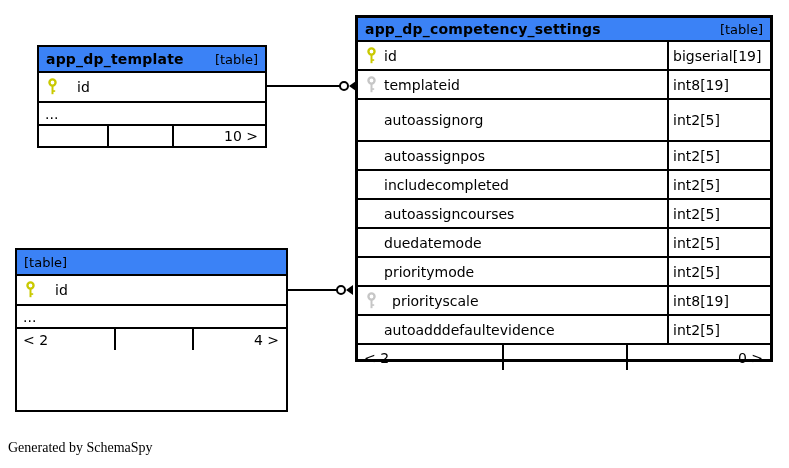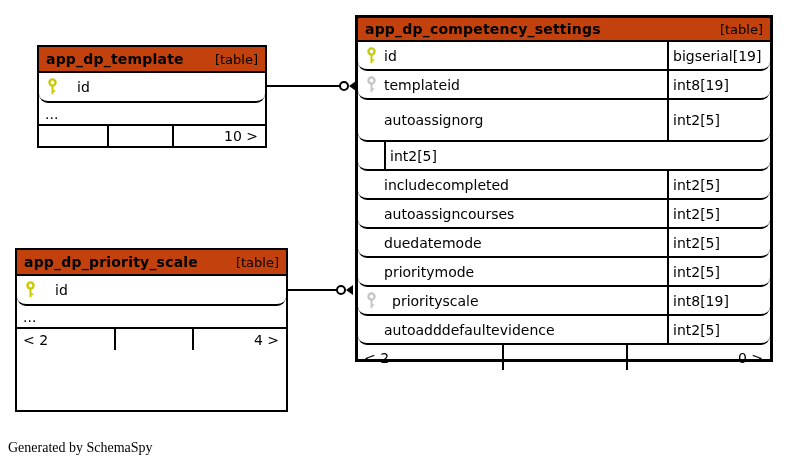--- a/index.html
+++ b/index.html
@@ -5,25 +5,25 @@
   html,body { margin:0; padding:0; background:#ffffff; }
   #canvas {
     position:relative; width:789px; height:468px; background:#ffffff;
     font-family:"DejaVu Sans","Liberation Sans",sans-serif; color:#000;
     overflow:hidden;
   }
   .tbl { position:absolute; background:#fff; border:2px solid #000; box-sizing:border-box; }
   .tbl.focus { border-width:3px; }
   .hdr {
     display:flex; justify-content:space-between; align-items:center;
-    background:#c2410c; border-bottom:2px solid #000; padding:0 7px; box-sizing:border-box;
+    background:#3b82f6; border-bottom:2px solid #000; padding:0 7px; box-sizing:border-box;
   }
   .tname { font-weight:bold; font-size:14px; letter-spacing:0.2px; }
   .badge { font-size:13px; font-weight:normal; }
-  .row { display:flex; align-items:center; border-bottom:2px solid #000; box-sizing:border-box;border-radius:9px; }
+  .row { display:flex; align-items:center; border-bottom:2px solid #000; box-sizing:border-box; }
   .row:last-of-type { border-bottom:none; }
   .icell { width:26px; padding-left:8px; display:flex; align-items:center; box-sizing:border-box; flex:0 0 26px; }
   .cname { font-size:14px; flex:1 1 auto; white-space:nowrap; }
   .ctype {
     flex:0 0 103px; align-self:stretch; display:flex; align-items:center;
     border-left:2px solid #000; padding:0 4px; font-size:14px; box-sizing:border-box; white-space:nowrap;
   }
   .ellipsis-row { display:flex; align-items:center; border-bottom:2px solid #000; padding-left:6px; font-size:14px; box-sizing:border-box; }
   .foot { display:flex; box-sizing:border-box; }
   .fcell { display:flex; align-items:center; font-size:14px; box-sizing:border-box; }
@@ -104,20 +104,21 @@
     </div>
 
     <div class="row" style="height:42px;">
       <span class="icell"></span>
       <span class="cname">autoassignorg</span>
       <span class="ctype">int2[5]</span>
     </div>
 
     <div class="row" style="height:29px;">
       <span class="icell"></span>
+      <span class="cname">autoassignpos</span>
       <span class="ctype">int2[5]</span>
     </div>
 
     <div class="row" style="height:29px;">
       <span class="icell"></span>
       <span class="cname">includecompleted</span>
       <span class="ctype">int2[5]</span>
     </div>
 
     <div class="row" style="height:29px;">
@@ -158,21 +159,20 @@
 
     <div class="foot" style="height:25px;">
       <span class="fcell f-left" style="flex:0 0 35%;">&lt; 2</span>
       <span class="fcell" style="flex:0 0 30%;"></span>
       <span class="fcell f-right" style="flex:1 1 auto;">0 &gt;</span>
     </div>
   </div>
 
   <div class="tbl" style="left:15px; top:248px; width:273px; height:164px;">
     <div class="hdr" style="height:26px;">
-      <span class="tname">app_dp_priority_scale</span>
       <span class="badge">[table]</span>
     </div>
     <div class="row" style="height:30px;">
       <span class="icell">
         <svg class="key pk" width="11" height="18" viewBox="0 0 12 20">
           <circle cx="6" cy="5" r="3.4" fill="none" stroke="currentColor" stroke-width="2.6"></circle>
           <line x1="6" y1="8.5" x2="6" y2="18" stroke="currentColor" stroke-width="2.2"></line>
           <line x1="6" y1="14.5" x2="9" y2="14.5" stroke="currentColor" stroke-width="1.8"></line>
         </svg>
       </span>

